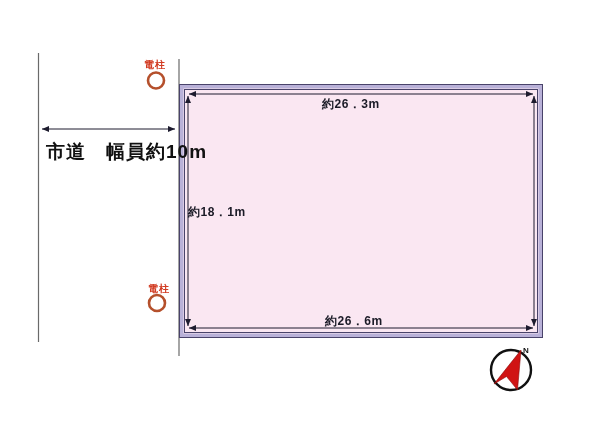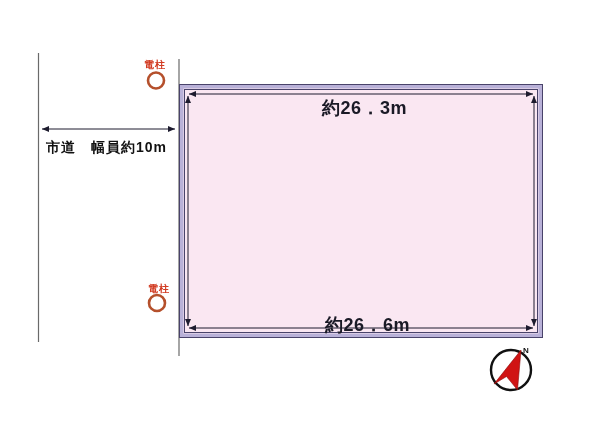--- a/index.html
+++ b/index.html
@@ -8,26 +8,26 @@
     width:600px;height:424px;
     background:#ffffff;
     font-family:"Liberation Sans","DejaVu Sans",sans-serif;
     overflow:hidden;
   }
   .layer{position:absolute;left:0;top:0;}
   .lbl{
     position:absolute;
     white-space:nowrap;
     color:#1a1a26;
-    font-size:18px;
+    font-size:12px;
     font-weight:600;
     letter-spacing:0.5px;
   }
   .road-lbl{
-    font-size:14px;
+    font-size:19px;
     font-weight:700;
     color:#111111;
     letter-spacing:1px;
   }
   .pole-lbl{
     font-size:10px;
     font-weight:700;
     color:#d23b22;
     letter-spacing:1px;
   }
@@ -70,20 +70,21 @@
     <circle cx="157" cy="303" r="8" fill="#ffffff" stroke="#b5502c" stroke-width="2.6"></circle>
 
     <g>
       <circle cx="511" cy="370" r="20" fill="#ffffff" stroke="#111111" stroke-width="2.4"></circle>
       <polygon points="521,350 494,384 506.5,376.5 517.5,390" fill="#d01414" stroke="#8c0d0d" stroke-width="0.6"></polygon>
     </g>
   </svg>
 
   <div class="lbl" style="left:322px;top:96px;">約26．3m</div>
 
+  <div class="lbl" style="left:188px;top:204px;">約18．1m</div>
 
 
   <div class="lbl" style="left:325px;top:313px;">約26．6m</div>
 
   <div class="lbl road-lbl" style="left:46px;top:139px;">市道　幅員約10m</div>
 
   <div class="lbl pole-lbl" style="left:144px;top:58px;">電柱</div>
 
   <div class="lbl pole-lbl" style="left:148px;top:282px;">電柱</div>
 

